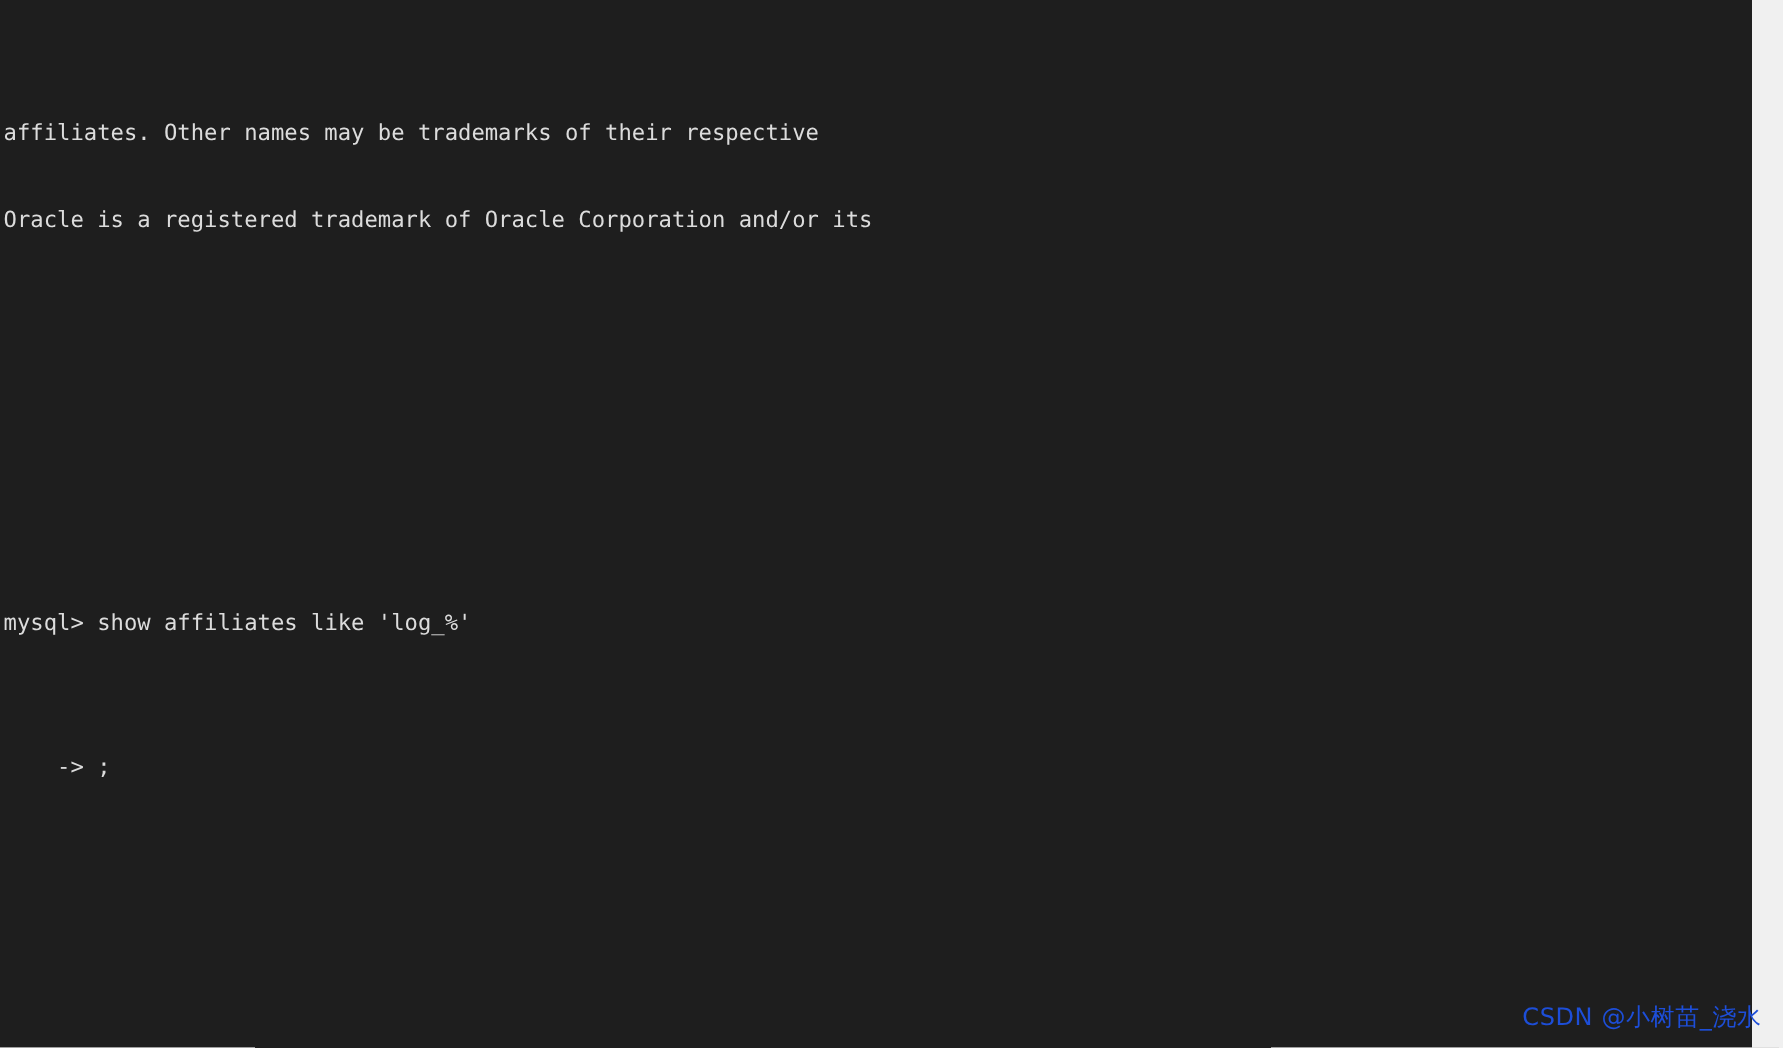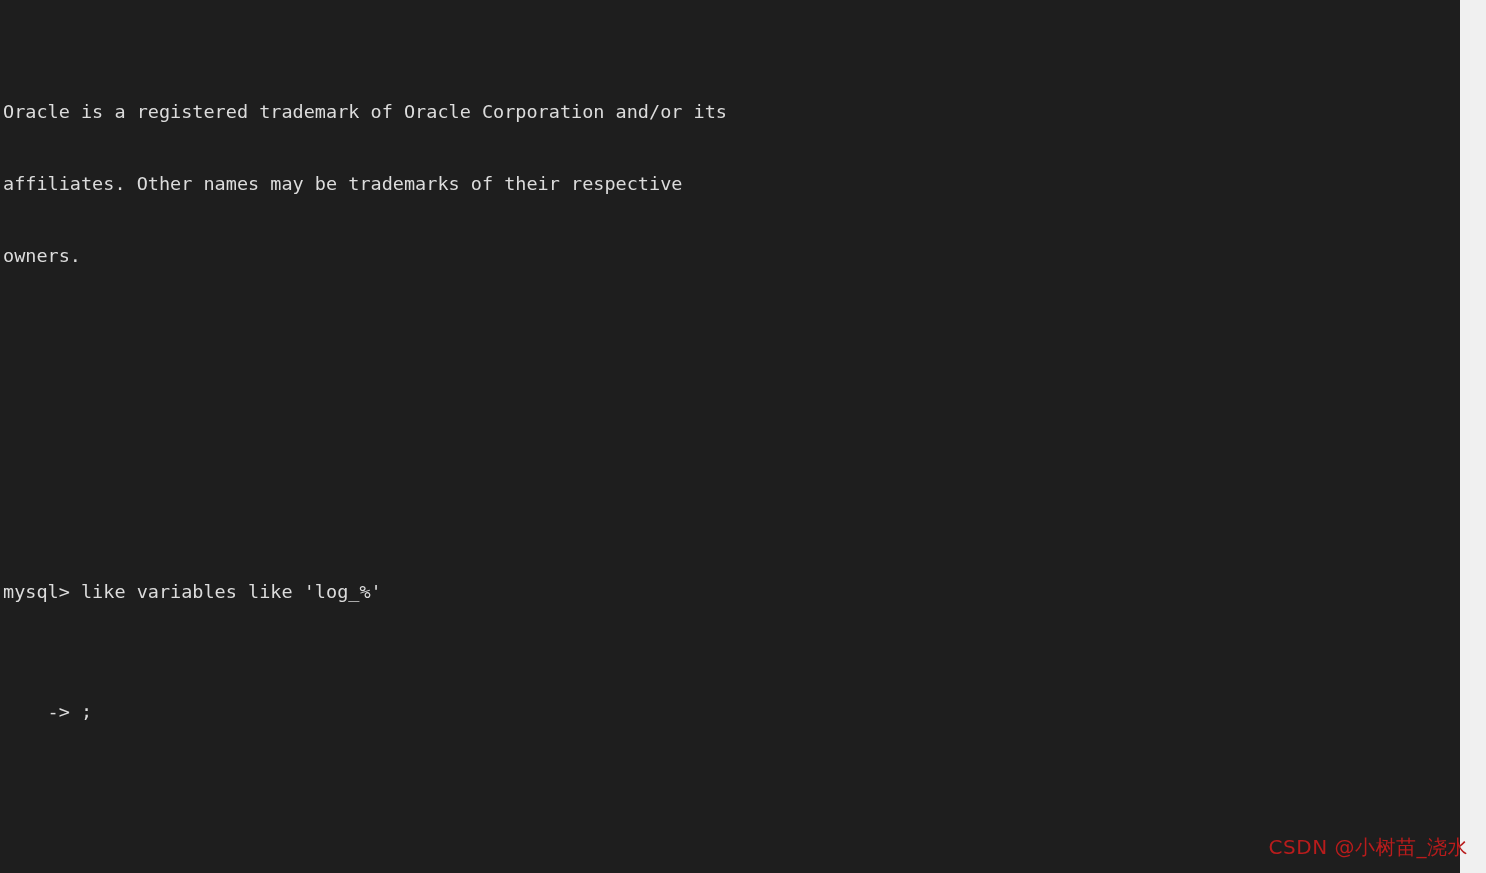--- a/index.html
+++ b/index.html
@@ -56,21 +56,21 @@
   .blank { height: 24px; }
   .txt   { color: #dcdcdc; }
 
   
   #watermark {
     position: absolute;
     right: 18px;
     bottom: 12px;
     font-family: "DejaVu Sans", "Liberation Sans", sans-serif;
     font-size: 20px;
-    color: #b91c1c;
+    color: #1d4ed8;
     letter-spacing: 0.5px;
     white-space: nowrap;
     pointer-events: none;
     z-index: 5;
   }
 
   
   #scrollbar-track {
     position: absolute;
     left: 1460px;
@@ -82,31 +82,30 @@
 </style>
 </head>
 <body>
 
 <div id="app">
 
   <div id="terminal">
     <div id="screen">
 
       
+      <div class="line txt">affiliates. Other names may be trademarks of their respective</div>
       <div class="line txt">Oracle is a registered trademark of Oracle Corporation and/or its</div>
-      <div class="line txt">affiliates. Other names may be trademarks of their respective</div>
-      <div class="line txt">owners.</div>
 
       <div class="blank"></div>
 
 
       <div class="blank"></div>
 
       
-      <div class="line"><span class="txt">mysql&gt;</span><span class="txt"> </span><span class="txt">like variables like 'log_%'</span></div>
+      <div class="line"><span class="txt">mysql&gt;</span><span class="txt"> </span><span class="txt">show affiliates like 'log_%'</span></div>
 
       
       <div class="line"><span class="txt">    -&gt; </span><span class="txt">;</span></div>
 
       
       
 
       
       
 

